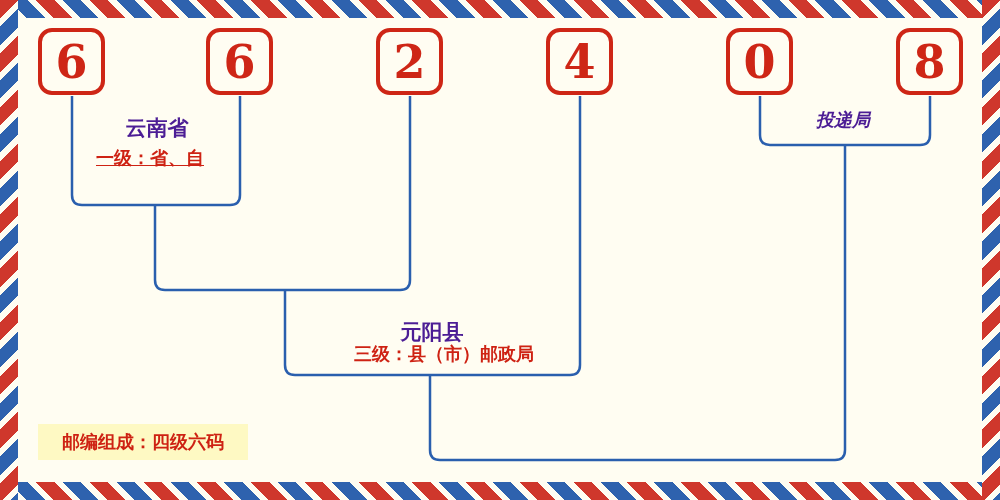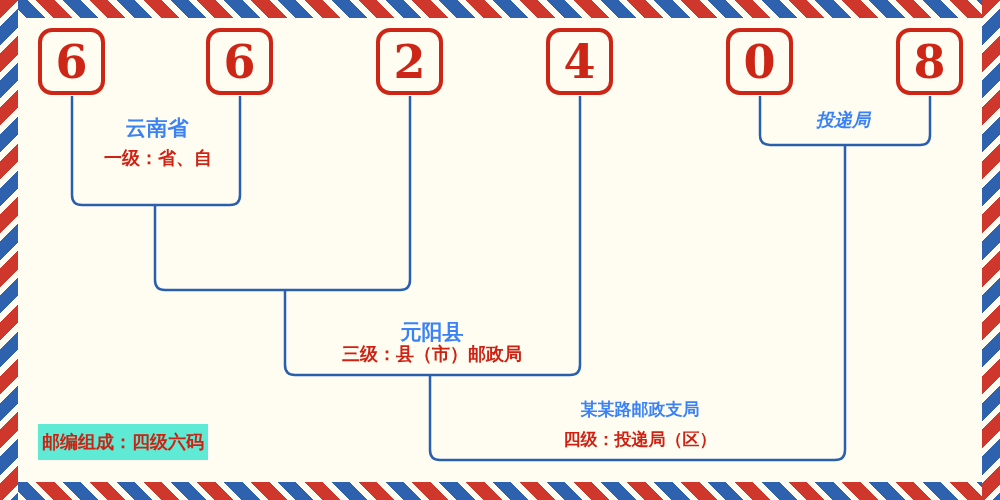--- a/index.html
+++ b/index.html
@@ -48,31 +48,31 @@
 
   svg.lines { position: absolute; left: 0; top: 0; pointer-events: none; }
 
   .lbl {
     position: absolute;
     transform: translateX(-50%);
     white-space: nowrap;
     font-weight: bold;
     text-align: center;
   }
-  .blue { color: #3b82f6; }
+  .blue { color: #4c1d95; }
   .red  { color: #ce2213; }
   .lbl-region   { font-size: 21px; }
   .lbl-desc     { font-size: 18px; }
   .lbl-desc2    { font-size: 17px; }
   .footer-note {
     position: absolute; left: 38px; top: 424px;
-    background: #5eead4;
+    background: #fef9c3;
     color: #ce2213;
     font-weight: bold; font-size: 18px;
-    padding: 6px 4px;
+    padding: 6px 24px;
     transform: none;
   }
 </style>
 </head>
 <body>
 
 <div class="canvas">
 
   <div class="strip top"></div>
   <div class="strip bottom"></div>
@@ -107,25 +107,23 @@
       <span>4</span>
     </div>
   <div class="digit-box d5">
       <span>0</span>
     </div>
   <div class="digit-box d6">
       <span>8</span>
     </div>
 
   <div class="lbl blue lbl-region" style="left:157px; top:114px;">云南省</div>
-  <div class="lbl red lbl-desc" style="left:158px; top:146px;">一级：省、自</div>
+  <div class="lbl red lbl-desc" style="left:150px; top:146px;text-decoration:underline;">一级：省、自</div>
 
 
   <div class="lbl blue lbl-region" style="left:432px; top:318px;">元阳县</div>
-  <div class="lbl red lbl-desc" style="left:432px; top:342px;">三级：县（市）邮政局</div>
+  <div class="lbl red lbl-desc" style="left:444px; top:342px;">三级：县（市）邮政局</div>
 
   <div class="lbl blue lbl-desc" style="left:843px; top:108px;font-style:italic;">投递局</div>
-  <div class="lbl blue lbl-desc2" style="left:640px; top:398px;">某某路邮政支局</div>
-  <div class="lbl red lbl-desc2" style="left:640px; top:428px;">四级：投递局（区）</div>
 
   <div class="footer-note">邮编组成：四级六码</div>
 
 </div>
 
 </body></html>

